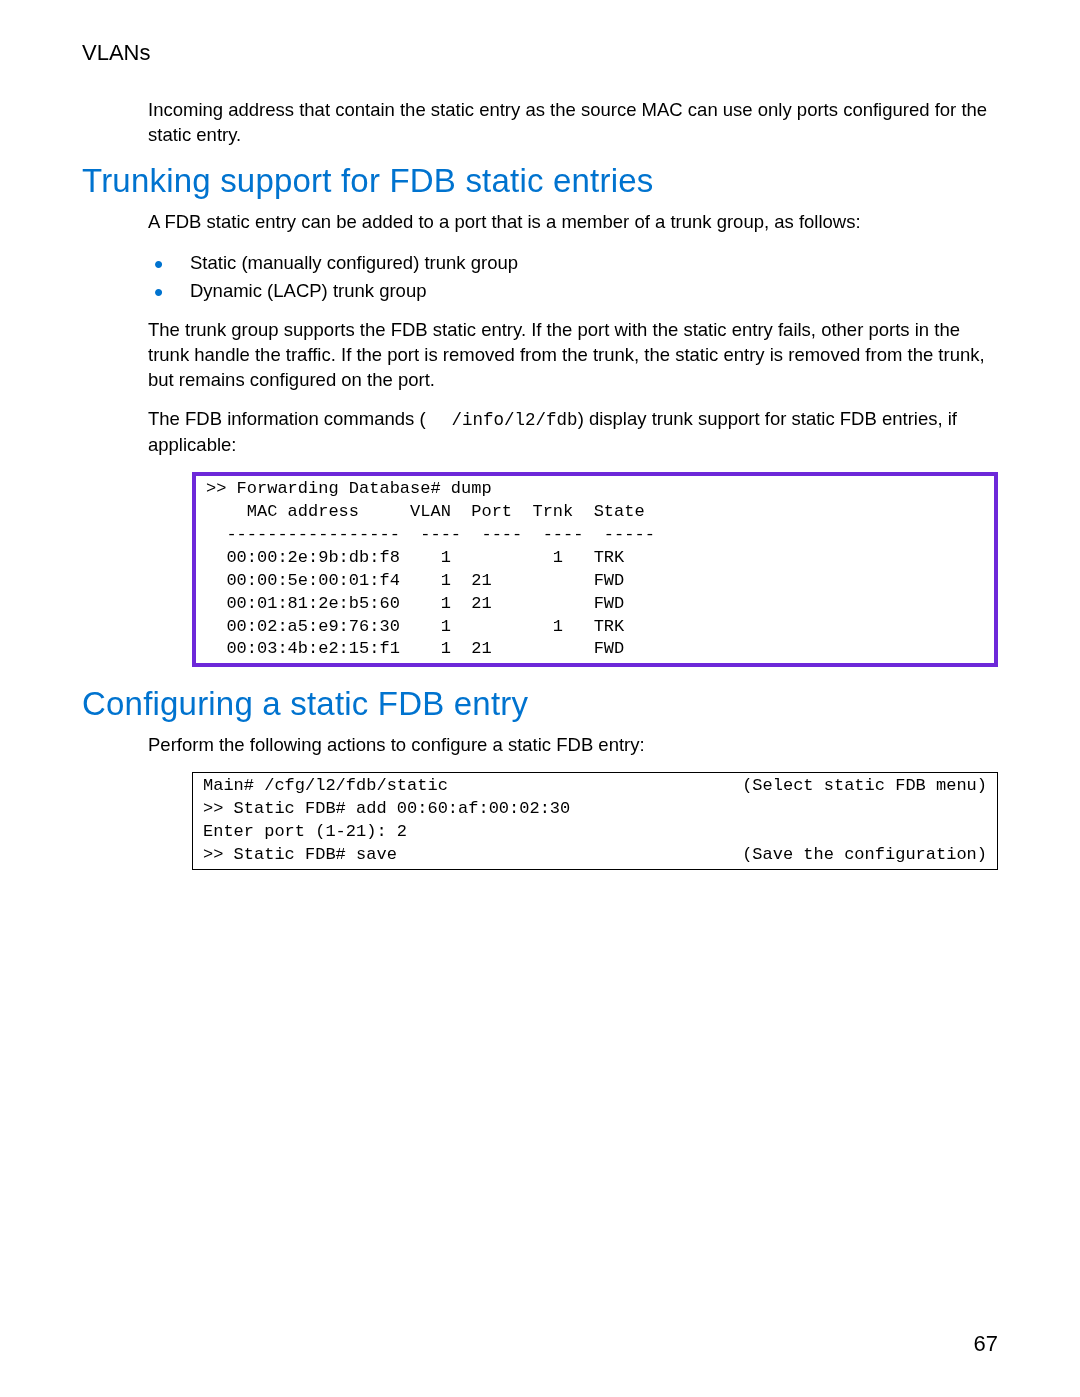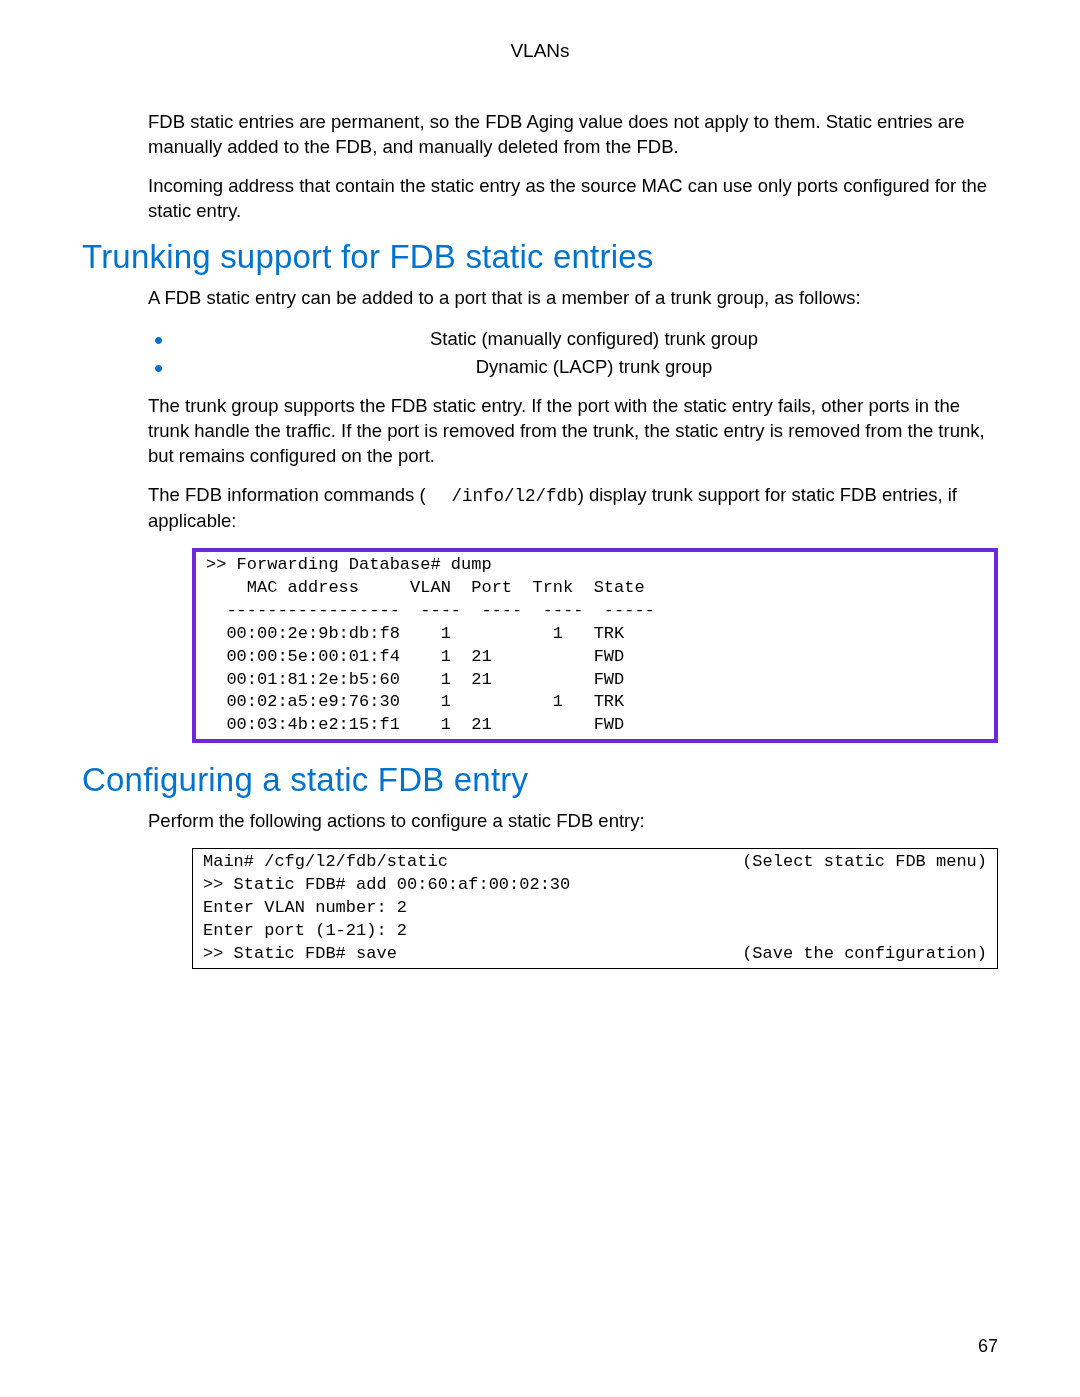--- a/index.html
+++ b/index.html
@@ -10,42 +10,41 @@
     color: #000;
     width: 1080px;
   }
   .page {
     padding: 40px 82px 40px 82px;
     box-sizing: border-box;
     min-height: 1397px;
     position: relative;
   }
   .header-right {
-    text-align: center;
-    font-size: 19px;
+    text-align: left;
+    font-size: 22px;
     color: #000;
-    margin-bottom: 48px;
+    margin-bottom: 32px;
   }
   .body-para {
     font-size: 18.5px;
     line-height: 1.35;
     margin: 0 0 14px 0;
     padding-left: 66px;
   }
   h2.section {
     font-size: 33px;
     font-weight: 400;
     color: #0073cf;
     margin: 12px 0 10px 0;
     letter-spacing: 0.2px;
   }
   ul.bullets {
     margin: 0 0 14px 0;
     padding-left: 108px;
-    text-align: center;
   }
   ul.bullets li {
     font-size: 18.5px;
     line-height: 1.5;
     list-style: none;
     position: relative;
   }
   ul.bullets li::before {
     content: "•";
     color: #0073cf;
@@ -80,31 +79,30 @@
   }
   .code-row {
     display: flex;
     justify-content: space-between;
     white-space: pre;
   }
   .page-number {
     position: absolute;
     bottom: 40px;
     right: 82px;
-    font-size: 18px;
+    font-size: 22px;
   }
 </style>
 </head>
 <body>
 
 <div class="page">
 
   <div class="header-right">VLANs</div>
 
-  <p class="body-para">FDB static entries are permanent, so the FDB Aging value does not apply to them. Static entries are manually added to the FDB, and manually deleted from the FDB.</p>
   <p class="body-para">Incoming address that contain the static entry as the source MAC can use only ports configured for the static entry.</p>
 
   <h2 class="section">Trunking support for FDB static entries</h2>
 
   <p class="body-para">A FDB static entry can be added to a port that is a member of a trunk group, as follows:</p>
 
   <ul class="bullets">
     <li>Static (manually configured) trunk group</li>
     <li>Dynamic (LACP) trunk group</li>
   </ul>
@@ -124,20 +122,19 @@
 <span>  00:02:a5:e9:76:30    1          1   TRK</span>
 <span>  00:03:4b:e2:15:f1    1  21          FWD</span></div>
 
   <h2 class="section">Configuring a static FDB entry</h2>
 
   <p class="body-para">Perform the following actions to configure a static FDB entry:</p>
 
   <div class="code-box2">
     <div class="code-row"><span>Main# /cfg/l2/fdb/static</span><span>(Select static FDB menu)</span></div>
     <div class="code-row"><span>&gt;&gt; Static FDB# add 00:60:af:00:02:30</span><span></span></div>
-    <div class="code-row"><span>Enter VLAN number: 2</span><span></span></div>
     <div class="code-row"><span>Enter port (1-21): 2</span><span></span></div>
     <div class="code-row"><span>&gt;&gt; Static FDB# save</span><span>(Save the configuration)</span></div>
   </div>
 
   <div class="page-number">67</div>
 
 </div>
 
 </body></html>

